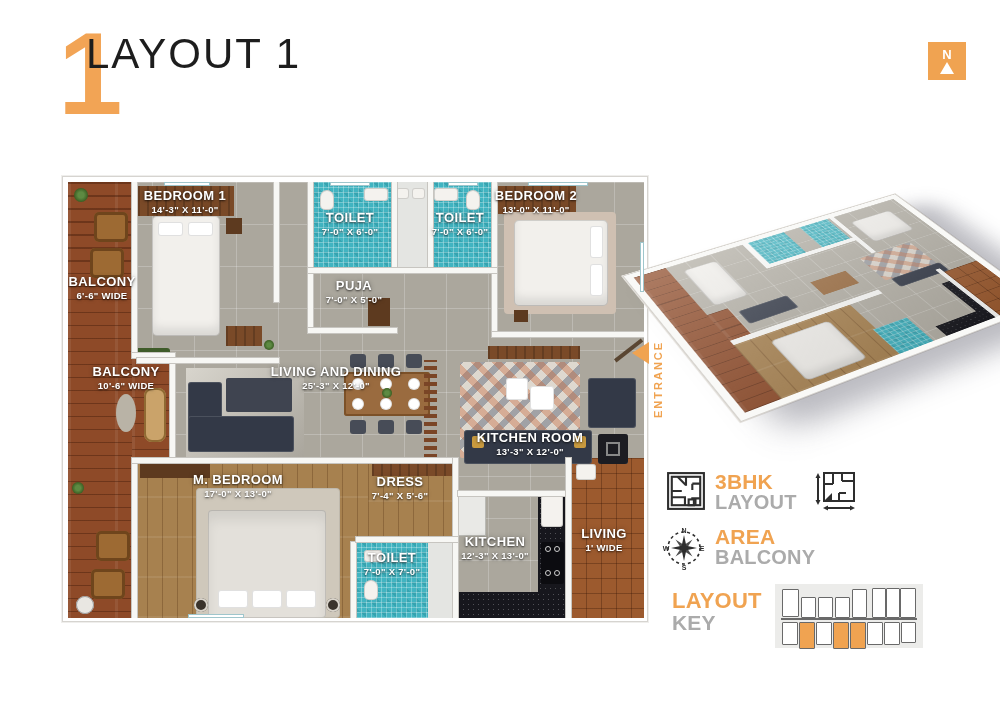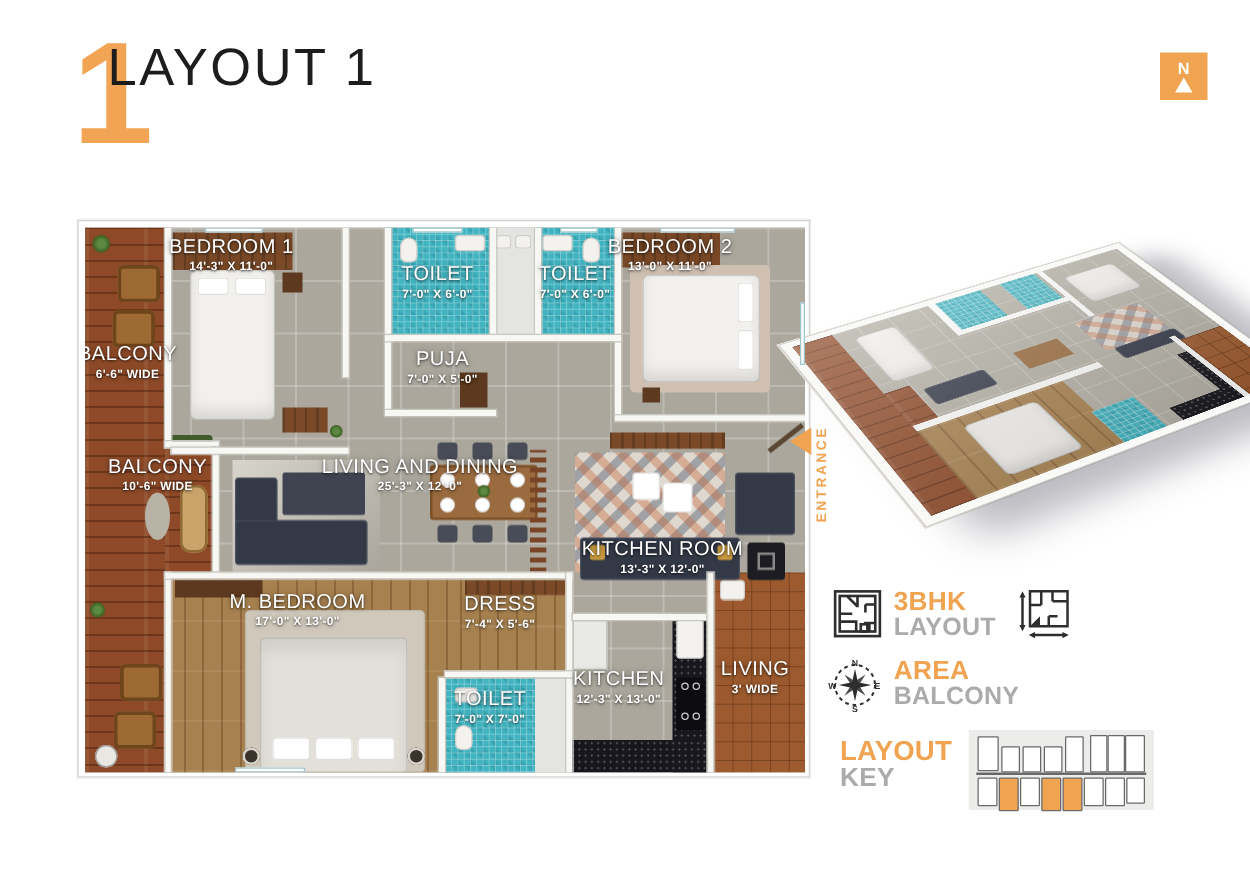--- a/index.html
+++ b/index.html
@@ -60,21 +60,21 @@
   .chair-l{background:#9d6a33;border-radius:5px;box-shadow:inset 0 0 0 3px #6f451c;}
   .slats{background:repeating-linear-gradient(0deg,#7a4526 0 4px,rgba(0,0,0,0) 4px 8px);}
   .rug-draw{background-color:#ded8cf;border-radius:2px;
         background-image:repeating-linear-gradient(45deg,rgba(201,107,63,.40) 0 7px,transparent 7px 15px),
                          repeating-linear-gradient(-45deg,rgba(61,74,99,.38) 0 7px,transparent 7px 15px);}
   .rug-living{background:linear-gradient(135deg,#d8d5cd,#a9a59c);}
   .carpet{background:#cfc8bb;border-radius:4px;box-shadow:inset 0 0 0 1px rgba(0,0,0,.08);}
 
   .rlabel{position:absolute;transform:translateX(-50%);text-align:center;color:#fff;z-index:30;
           text-shadow:0 1px 2px rgba(0,0,0,.65),0 0 5px rgba(0,0,0,.35);white-space:nowrap;}
-  .rname{font-size:16px;font-weight:normal;letter-spacing:.4px;line-height:1.25;}
+  .rname{font-size:13px;font-weight:bold;letter-spacing:.4px;line-height:1.25;}
   .rdims{font-size:9.5px;font-weight:bold;letter-spacing:.3px;line-height:1.25;}
 
   
   .entrance{position:absolute;left:632px;top:318px;z-index:3;}
   .ent-arrow{position:absolute;left:0;top:24px;width:0;height:0;border-top:11px solid transparent;
              border-bottom:11px solid transparent;border-right:17px solid #F0A351;}
   .ent-text{position:absolute;left:20px;top:0;height:100px;writing-mode:vertical-rl;
             transform:rotate(180deg);color:#F0A351;font-size:11px;font-weight:bold;letter-spacing:2px;}
 
   
@@ -289,21 +289,21 @@
       <div class="rlabel" style="left:324px;top:368px">
         <div class="rname">TOILET</div>
         <div class="rdims">7'-0" X 7'-0"</div>
       </div>
       <div class="rlabel" style="left:427px;top:352px">
         <div class="rname">KITCHEN</div>
         <div class="rdims">12'-3" X 13'-0"</div>
       </div>
       <div class="rlabel" style="left:536px;top:344px">
         <div class="rname">LIVING</div>
-        <div class="rdims">3' WIDE</div>
+        <div class="rdims">1' WIDE</div>
       </div>
     </div>
   </div>
 
   <div class="entrance">
     <div class="ent-arrow"></div>
     <div class="ent-text">ENTRANCE</div>
   </div>
 
   <div class="iso-area">

